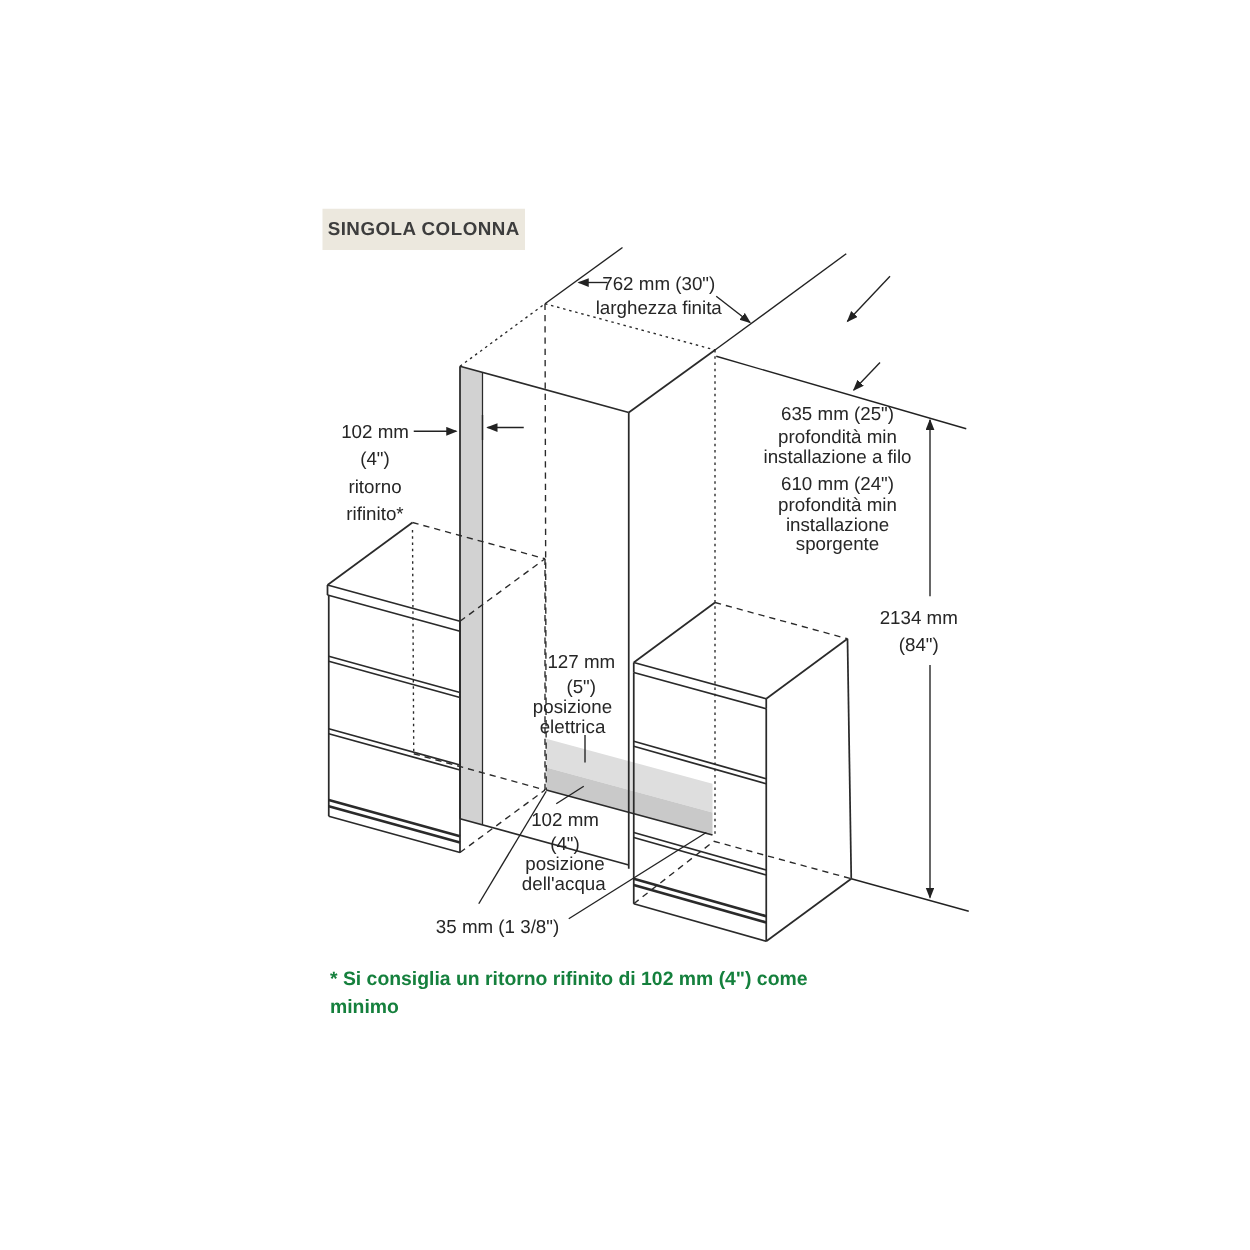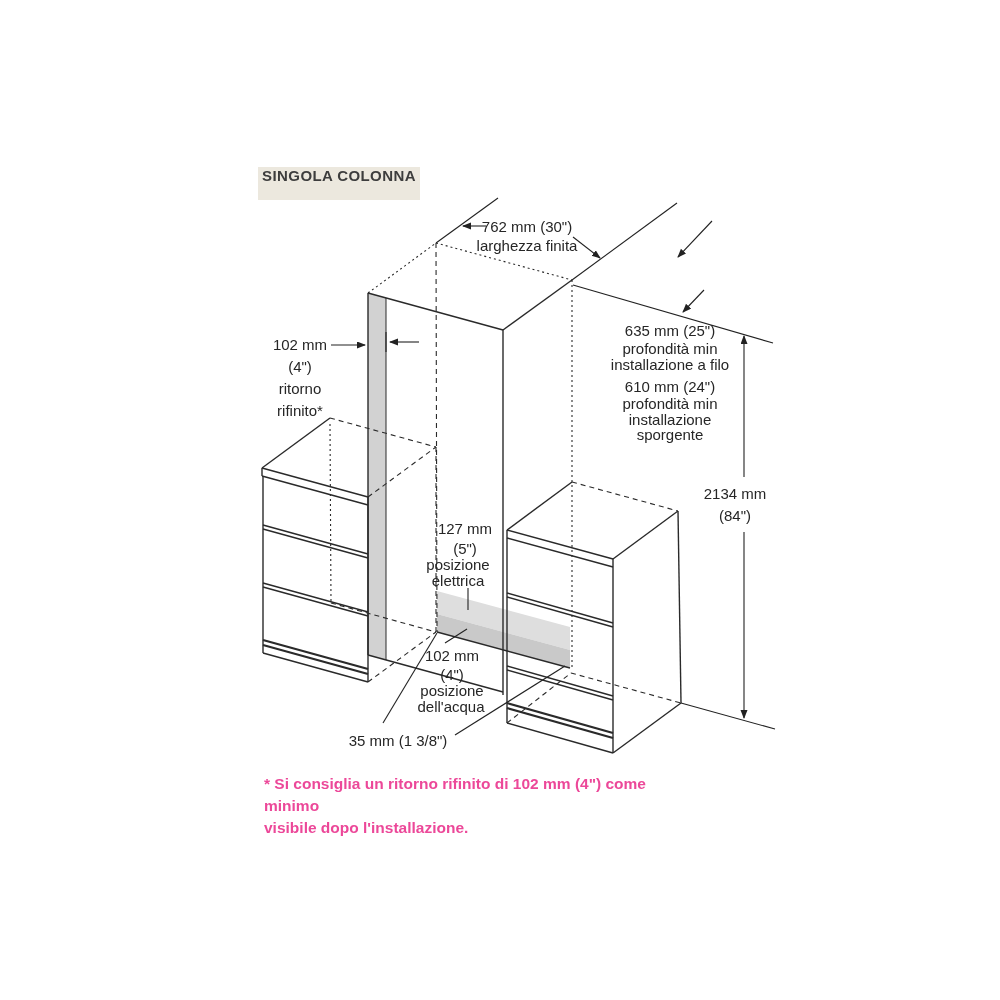--- a/index.html
+++ b/index.html
@@ -1,24 +1,24 @@
 <!DOCTYPE html>
 <html><head>
 <meta charset="utf-8">
 <style>
   html,body{margin:0;padding:0;background:#ffffff;}
   .page{position:relative;width:1000px;height:1000px;background:#ffffff;overflow:hidden;
         font-family:"Liberation Sans", sans-serif;color:#2a2a2a;}
   .title-box{position:absolute;left:258px;top:167px;width:162px;height:33px;
-             background:#ece8de;display:flex;align-items:flex-start;justify-content:center;
+             background:#ece8de;display:flex;align-items:center;justify-content:center;
              font-size:15px;font-weight:600;letter-spacing:.4px;color:#3d3d3d;}
   .diagram{position:absolute;left:0;top:0;width:1000px;height:1000px;}
   svg text{font-family:"Liberation Sans", sans-serif;font-size:15px;fill:#262626;}
   .footnote{position:absolute;left:264px;top:773px;width:420px;
-            font-size:15.5px;font-weight:bold;line-height:22px;color:#ec4899;}
+            font-size:15.5px;font-weight:bold;line-height:22px;color:#15803d;}
 </style>
 </head>
 <body>
 
 <div class="page">
 
   <div class="title-box">
     <span>SINGOLA COLONNA</span>
   </div>
 
@@ -150,16 +150,15 @@
       <text x="452" y="680">(4")</text>
       <text x="452" y="696">posizione</text>
       <text x="451" y="712">dell'acqua</text>
 
       <text x="398" y="746">35 mm (1 3/8")</text>
     </g>
   </svg>
 
   <div class="footnote">
     <div>* Si consiglia un ritorno rifinito di 102 mm (4") come minimo</div>
-    <div>visibile dopo l'installazione.</div>
   </div>
 
 </div>
 
 </body></html>

